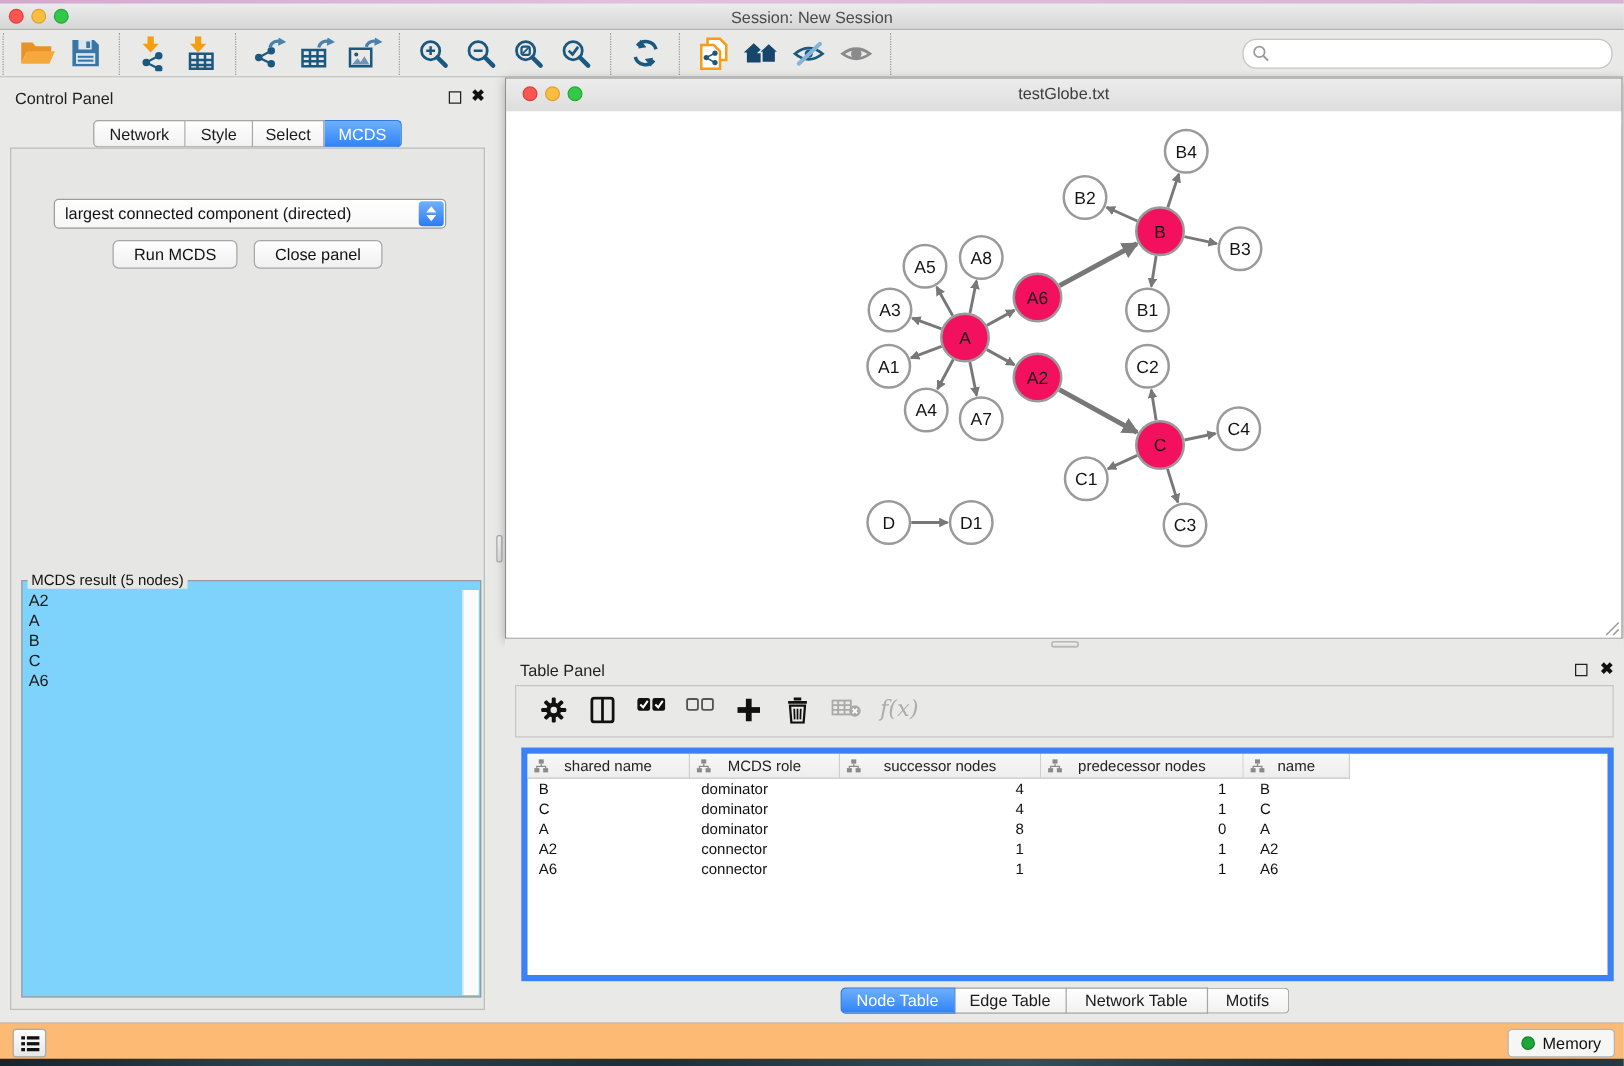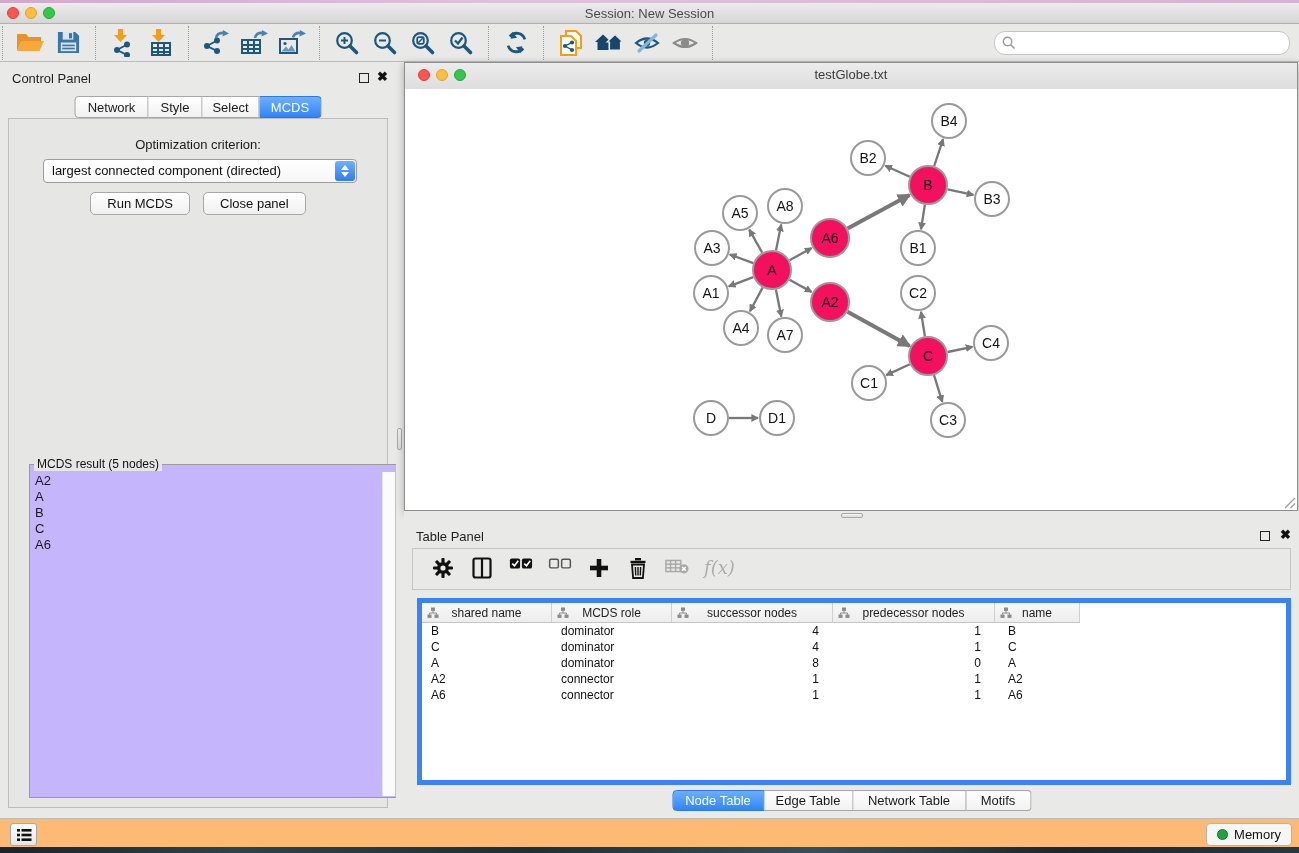--- a/index.html
+++ b/index.html
@@ -52,22 +52,22 @@
   .criterion-select { position:absolute; left:34px; top:40px; width:314px; height:24px; background:linear-gradient(#ffffff,#f6f6f6);
     border:1px solid #9c9c9c; border-radius:4px; font-size:13px; line-height:22px; padding-left:8px; color:#111; }
   .select-stepper { position:absolute; right:1px; top:1px; width:20px; height:20px; border-radius:3px;
     background:linear-gradient(#71b1fb,#2d7bf2); display:flex; flex-direction:column; align-items:center; justify-content:center; gap:2px; }
   .select-stepper .up { width:0; height:0; border-left:4px solid transparent; border-right:4px solid transparent; border-bottom:5px solid #fff; }
   .select-stepper .dn { width:0; height:0; border-left:4px solid transparent; border-right:4px solid transparent; border-top:5px solid #fff; }
   .btn-row { position:absolute; top:73px; width:100%; display:flex; justify-content:center; gap:13px; }
   .mac-btn { height:23px; padding:0 16px; background:linear-gradient(#ffffff,#f0f0f0); border:1px solid #a8a8a8;
     border-radius:5px; font-size:13px; color:#111; display:flex; align-items:center; }
 
-  .result-box { position:absolute; left:20px; top:338px; width:368px; height:341px; border:1px solid #9a9a9a;
-    background:#c4b5fd; }
+  .result-box { position:absolute; left:8px; top:338px; width:368px; height:341px; border:1px solid #9a9a9a;
+    background:#7dd3fc; }
   .result-box legend { font-size:12px; color:#111; margin-left:4px; padding:0 3px; background:#e6e6e4; }
   .result-list { position:absolute; left:2px; top:2px; right:16px; bottom:2px; overflow:hidden; }
   .result-list li { list-style:none; font-size:13px; line-height:16px; padding-left:3px; }
   .scroll-track { position:absolute; right:1px; top:1px; bottom:1px; width:13px; background:#fbfbfb; border-left:1px solid #e4e4e4; }
 
   
   .v-splitter { position:absolute; left:396px; top:62px; width:8px; height:756px; background:#e9e9e7; }
   .v-handle { position:absolute; left:1px; top:366px; width:5px; height:22px; border:1px solid #a9a9a9; background:linear-gradient(#f4f4f4,#dcdcdc); border-radius:2px; }
   .h-splitter { position:absolute; left:404px; top:511px; width:895px; height:9px; background:#e9e9e7; }
   .h-handle { position:absolute; left:437px; top:2px; width:22px; height:5px; border:1px solid #a9a9a9; background:linear-gradient(#f4f4f4,#dcdcdc); border-radius:2px; }
@@ -309,21 +309,20 @@
   <div class="close-icon cp-close">✖</div>
 
   <div class="seg-tabs" id="ctl-tabs">
       <div class="seg-tab first" style="width: 74px;">Network</div>
       <div class="seg-tab" style="width: 54px;">Style</div>
       <div class="seg-tab" style="width: 57px;">Select</div>
       <div class="seg-tab last active" style="width: 62px;">MCDS</div>
     </div>
 
   <div class="cp-inner">
-    <div class="opt-label">Optimization criterion:</div>
     <div class="criterion-select">
       <span>largest connected component (directed)</span>
       <span class="select-stepper">
           <span class="up"></span>
           <span class="dn"></span>
         </span>
     </div>
     <div class="btn-row">
       <div class="mac-btn">Run MCDS</div>
       <div class="mac-btn">Close panel</div>

